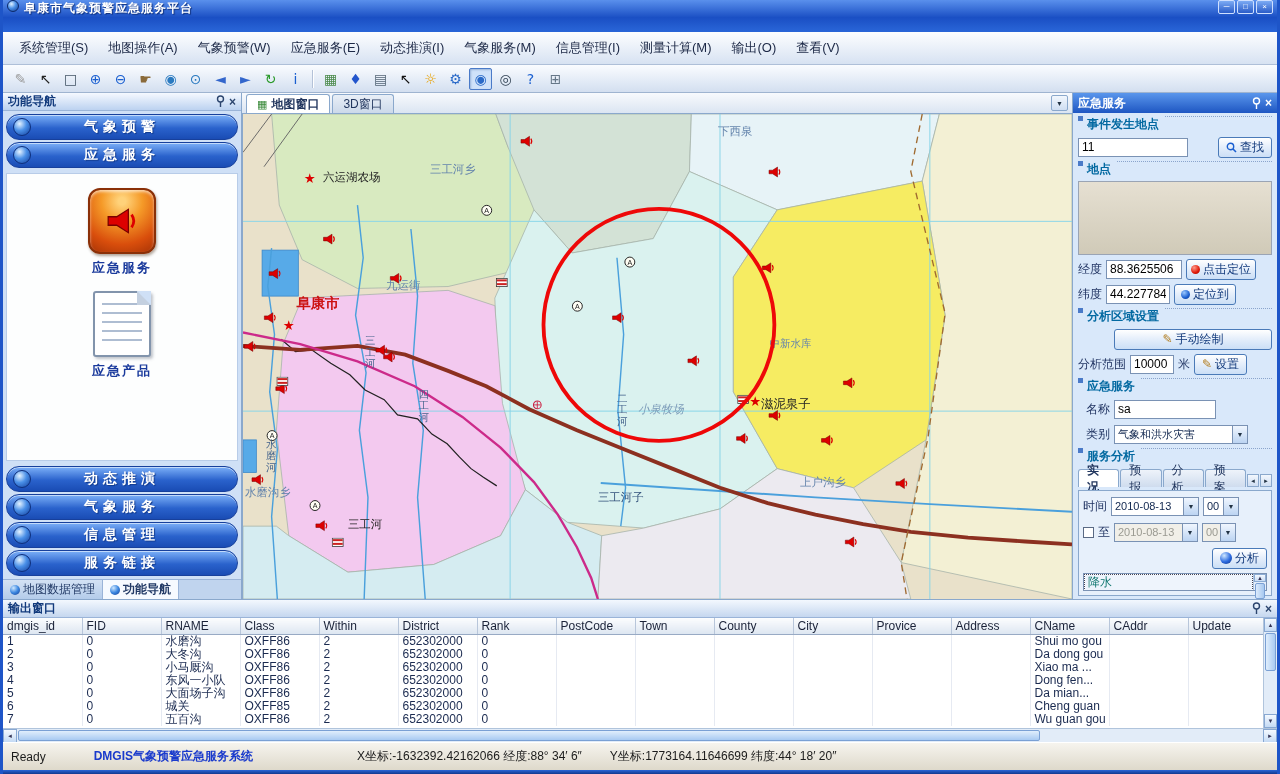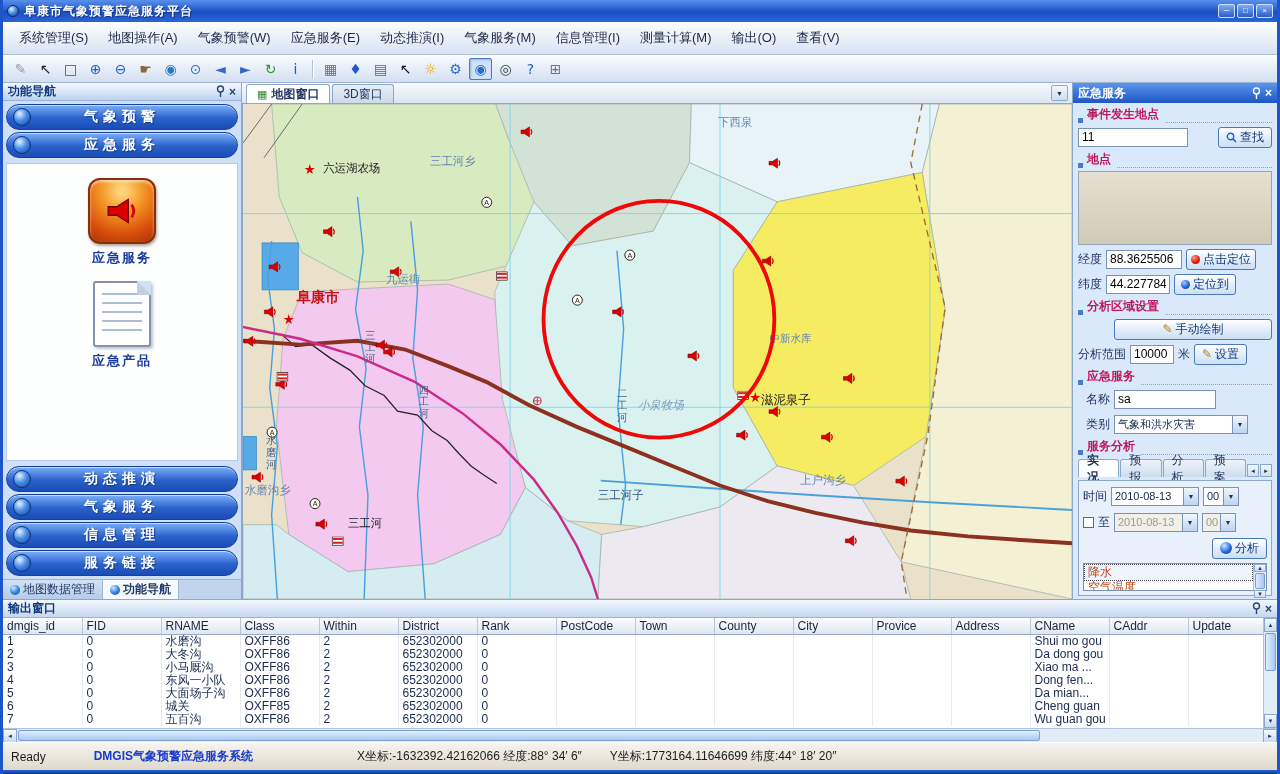--- a/index.html
+++ b/index.html
@@ -1,21 +1,21 @@
 <!DOCTYPE html>
 <html><head>
 <meta charset="utf-8">
 <style>
   *{margin:0;padding:0;box-sizing:border-box}
   html,body{width:1280px;height:774px;overflow:hidden}
   body{font-family:"Liberation Sans","DejaVu Sans",sans-serif;font-size:12px;background:#1a3f9e}
   .window{width:100%;height:100%;display:flex;flex-direction:column;border-left:3px solid #1e55c8;border-right:3px solid #1e55c8}
 
   
-  .titlebar{height:22px;background:linear-gradient(180deg,#5a90ec,#1a4fc4 55%,#2a66d8);display:flex;align-items:center;padding:0 4px;color:#fff;flex:0 0 auto}
+  .titlebar{height:32px;background:linear-gradient(180deg,#5a90ec,#1a4fc4 55%,#2a66d8);display:flex;align-items:flex-start;padding:0 4px;color:#fff;flex:0 0 auto}
   .app-ico{width:12px;height:12px;border-radius:50%;background:radial-gradient(circle at 35% 30%,#dff0ff,#4a90e8 45%,#12388e);margin-right:5px;border:1px solid #0c2a6a}
   .title-text{font-size:12px;font-weight:bold;text-shadow:1px 1px 1px #10307a;letter-spacing:1px}
   .tb-ctrls{margin-left:auto;display:flex;gap:2px}
   .ctl{width:17px;height:14px;border:1px solid #cfe0ff;border-radius:2px;background:linear-gradient(180deg,#7cabf4,#2a5cc8);color:#fff;font-size:8px;line-height:10px;cursor:pointer}
 
   
   .menubar{height:26px;background:linear-gradient(180deg,#fdfeff,#d7e2f2);border-bottom:1px solid #aebfd8;display:flex;align-items:center;padding:16px 6px;flex:0 0 auto}
   .menu-item{padding:4px 10px;font-size:13px;color:#1c2846;cursor:default}
   .toolbar{height:28px;background:linear-gradient(180deg,#fafcff,#d3dff0);border-bottom:1px solid #9fb4d0;display:flex;align-items:center;padding:0 5px;flex:0 0 auto}
   .tb-btn{width:23px;height:22px;margin:0 1px;border:1px solid transparent;border-radius:2px;background:transparent;font-size:14px;line-height:18px;cursor:pointer;font-family:"DejaVu Sans",sans-serif}
@@ -55,21 +55,21 @@
   .map-tab{height:19px;display:flex;align-items:center;gap:4px;padding:0 10px;font-size:12px;border:1px solid #8aa8cc;border-bottom:none;border-radius:3px 3px 0 0;background:linear-gradient(180deg,#e9eff7,#ccd9ea);margin-right:2px;color:#22365e;cursor:pointer}
   .map-tab.active{background:#fff;font-weight:bold}
   .map-ico{color:#3a8a3a;font-size:11px}
   .map-dd{margin-left:auto;width:17px;height:16px;border:1px solid #8aa8cc;background:linear-gradient(180deg,#f2f7fd,#cfdef2);font-size:7px;color:#234;border-radius:2px;cursor:pointer;margin-bottom:2px}
   .map-canvas{flex:1 1 auto;position:relative;min-height:0;border-left:1px solid #8aa8cc;cursor:crosshair}
   .map-canvas svg{width:100%;height:100%;display:block}
 
   
   .right-panel{width:205px;flex:0 0 auto;display:flex;flex-direction:column;background:#d9e8fa;border-left:1px solid #8aa8cc}
   .rp-content{flex:1 1 auto;padding:3px 5px;display:flex;flex-direction:column;gap:3px;min-height:0;overflow:hidden}
-  .caption{display:flex;align-items:flex-end;gap:4px;color:#be185d;font-weight:bold;font-size:12px;flex:0 0 14px}
+  .caption{display:flex;align-items:flex-start;gap:4px;color:#0369a1;font-weight:bold;font-size:12px;flex:0 0 14px}
   .caption::before{content:"";width:5px;height:5px;background:#4a7ac8;flex:0 0 auto}
   .caption::after{content:"";flex:1;border-top:1px dotted #8aa4cc;margin-left:2px}
   .row{display:flex;align-items:center;gap:4px;flex:0 0 22px}
   .row.right{justify-content:flex-end}
   .lb{color:#1c2f5e;font-size:12px;white-space:nowrap}
   .tx{height:19px;border:1px solid #7a92b4;background:#fff;font-size:12px;padding:0 3px;font-family:"Liberation Sans",sans-serif}
   .xp-btn{height:21px;display:inline-flex;align-items:center;gap:3px;padding:0 7px;border:1px solid #4a7ab8;border-radius:3px;background:linear-gradient(180deg,#ffffff,#e6effb 45%,#cbdff6);color:#123a7c;font-size:12px;cursor:pointer;white-space:nowrap}
   .xp-btn.wide{width:158px;justify-content:center}
   .dot{width:9px;height:9px;border-radius:50%;display:inline-block}
   .dot.red{background:radial-gradient(circle at 35% 30%,#ff9a8a,#e01808 60%,#8a0a00)}
@@ -84,21 +84,21 @@
   .chk{width:11px;height:11px;border:1px solid #5a6a84;background:#fff;display:inline-block;flex:0 0 auto}
   .sa-tabs{display:flex;align-items:flex-end;flex:0 0 19px}
   .sa-tab{height:18px;display:flex;align-items:center;padding:0 8px;font-size:12px;border:1px solid #8aa8cc;border-bottom:none;border-radius:3px 3px 0 0;background:linear-gradient(180deg,#eef3fa,#cfdcee);margin-right:1px;color:#22365e;cursor:pointer}
   .sa-tab.active{background:#fff;font-weight:bold}
   .tab-arrows{margin-left:auto;display:flex;gap:1px}
   .tab-arrows button{width:12px;height:13px;font-size:6px;border:1px solid #8aa8cc;background:linear-gradient(180deg,#f2f7fd,#cfdef2);color:#234;cursor:pointer}
   .sa-panel{flex:1 1 auto;border:1px solid #8aa8cc;background:#e7f0fb;padding:4px;display:flex;flex-direction:column;gap:4px;min-height:0}
   .sphere-xs{width:12px;height:12px;border-radius:50%;background:radial-gradient(circle at 35% 30%,#cfe8ff,#2a6ae0 55%,#0e2f7c);display:inline-block}
   .sa-list{flex:1 1 auto;display:flex;background:#fff;border:1px solid #7a92b4;min-height:0}
   .sa-items{flex:1;overflow:hidden;padding:1px}
-  .sa-item{height:15px;line-height:15px;padding:0 3px;font-size:12px;color:#c2410c;cursor:pointer}
+  .sa-item{height:15px;line-height:15px;padding:0 3px;font-size:12px;color:#0f766e;cursor:pointer}
   .sa-item.focused{outline:1px dotted #445;background:#eef4fc}
   .mini-scroll{width:13px;flex:0 0 auto;background:#e4eefa;border-left:1px solid #b0c4dc;display:flex;flex-direction:column}
   .mini-scroll .sb{height:12px;font-size:6px;display:flex;align-items:center;justify-content:center;background:linear-gradient(180deg,#f4f9ff,#c8dcf4);border:1px solid #8cacd4;color:#335}
   .mini-thumb{flex:0 0 16px;margin:1px;background:linear-gradient(90deg,#dcebfc,#a6c8f0);border:1px solid #7aa0d4;border-radius:2px}
   .mini-scroll .sb.bottom{margin-top:auto}
 
   
   .output{height:143px;flex:0 0 auto;display:flex;flex-direction:column;border-top:1px solid #8aa8cc;background:#e8eff8}
   .output-header{height:18px;flex:0 0 auto;display:flex;align-items:center;padding:0 5px;background:linear-gradient(180deg,#f3f8fe,#c5d7ef);border-bottom:1px solid #9ab4d8;color:#123a7c;font-weight:bold}
   .output-body{flex:1 1 auto;display:flex;min-height:0}

